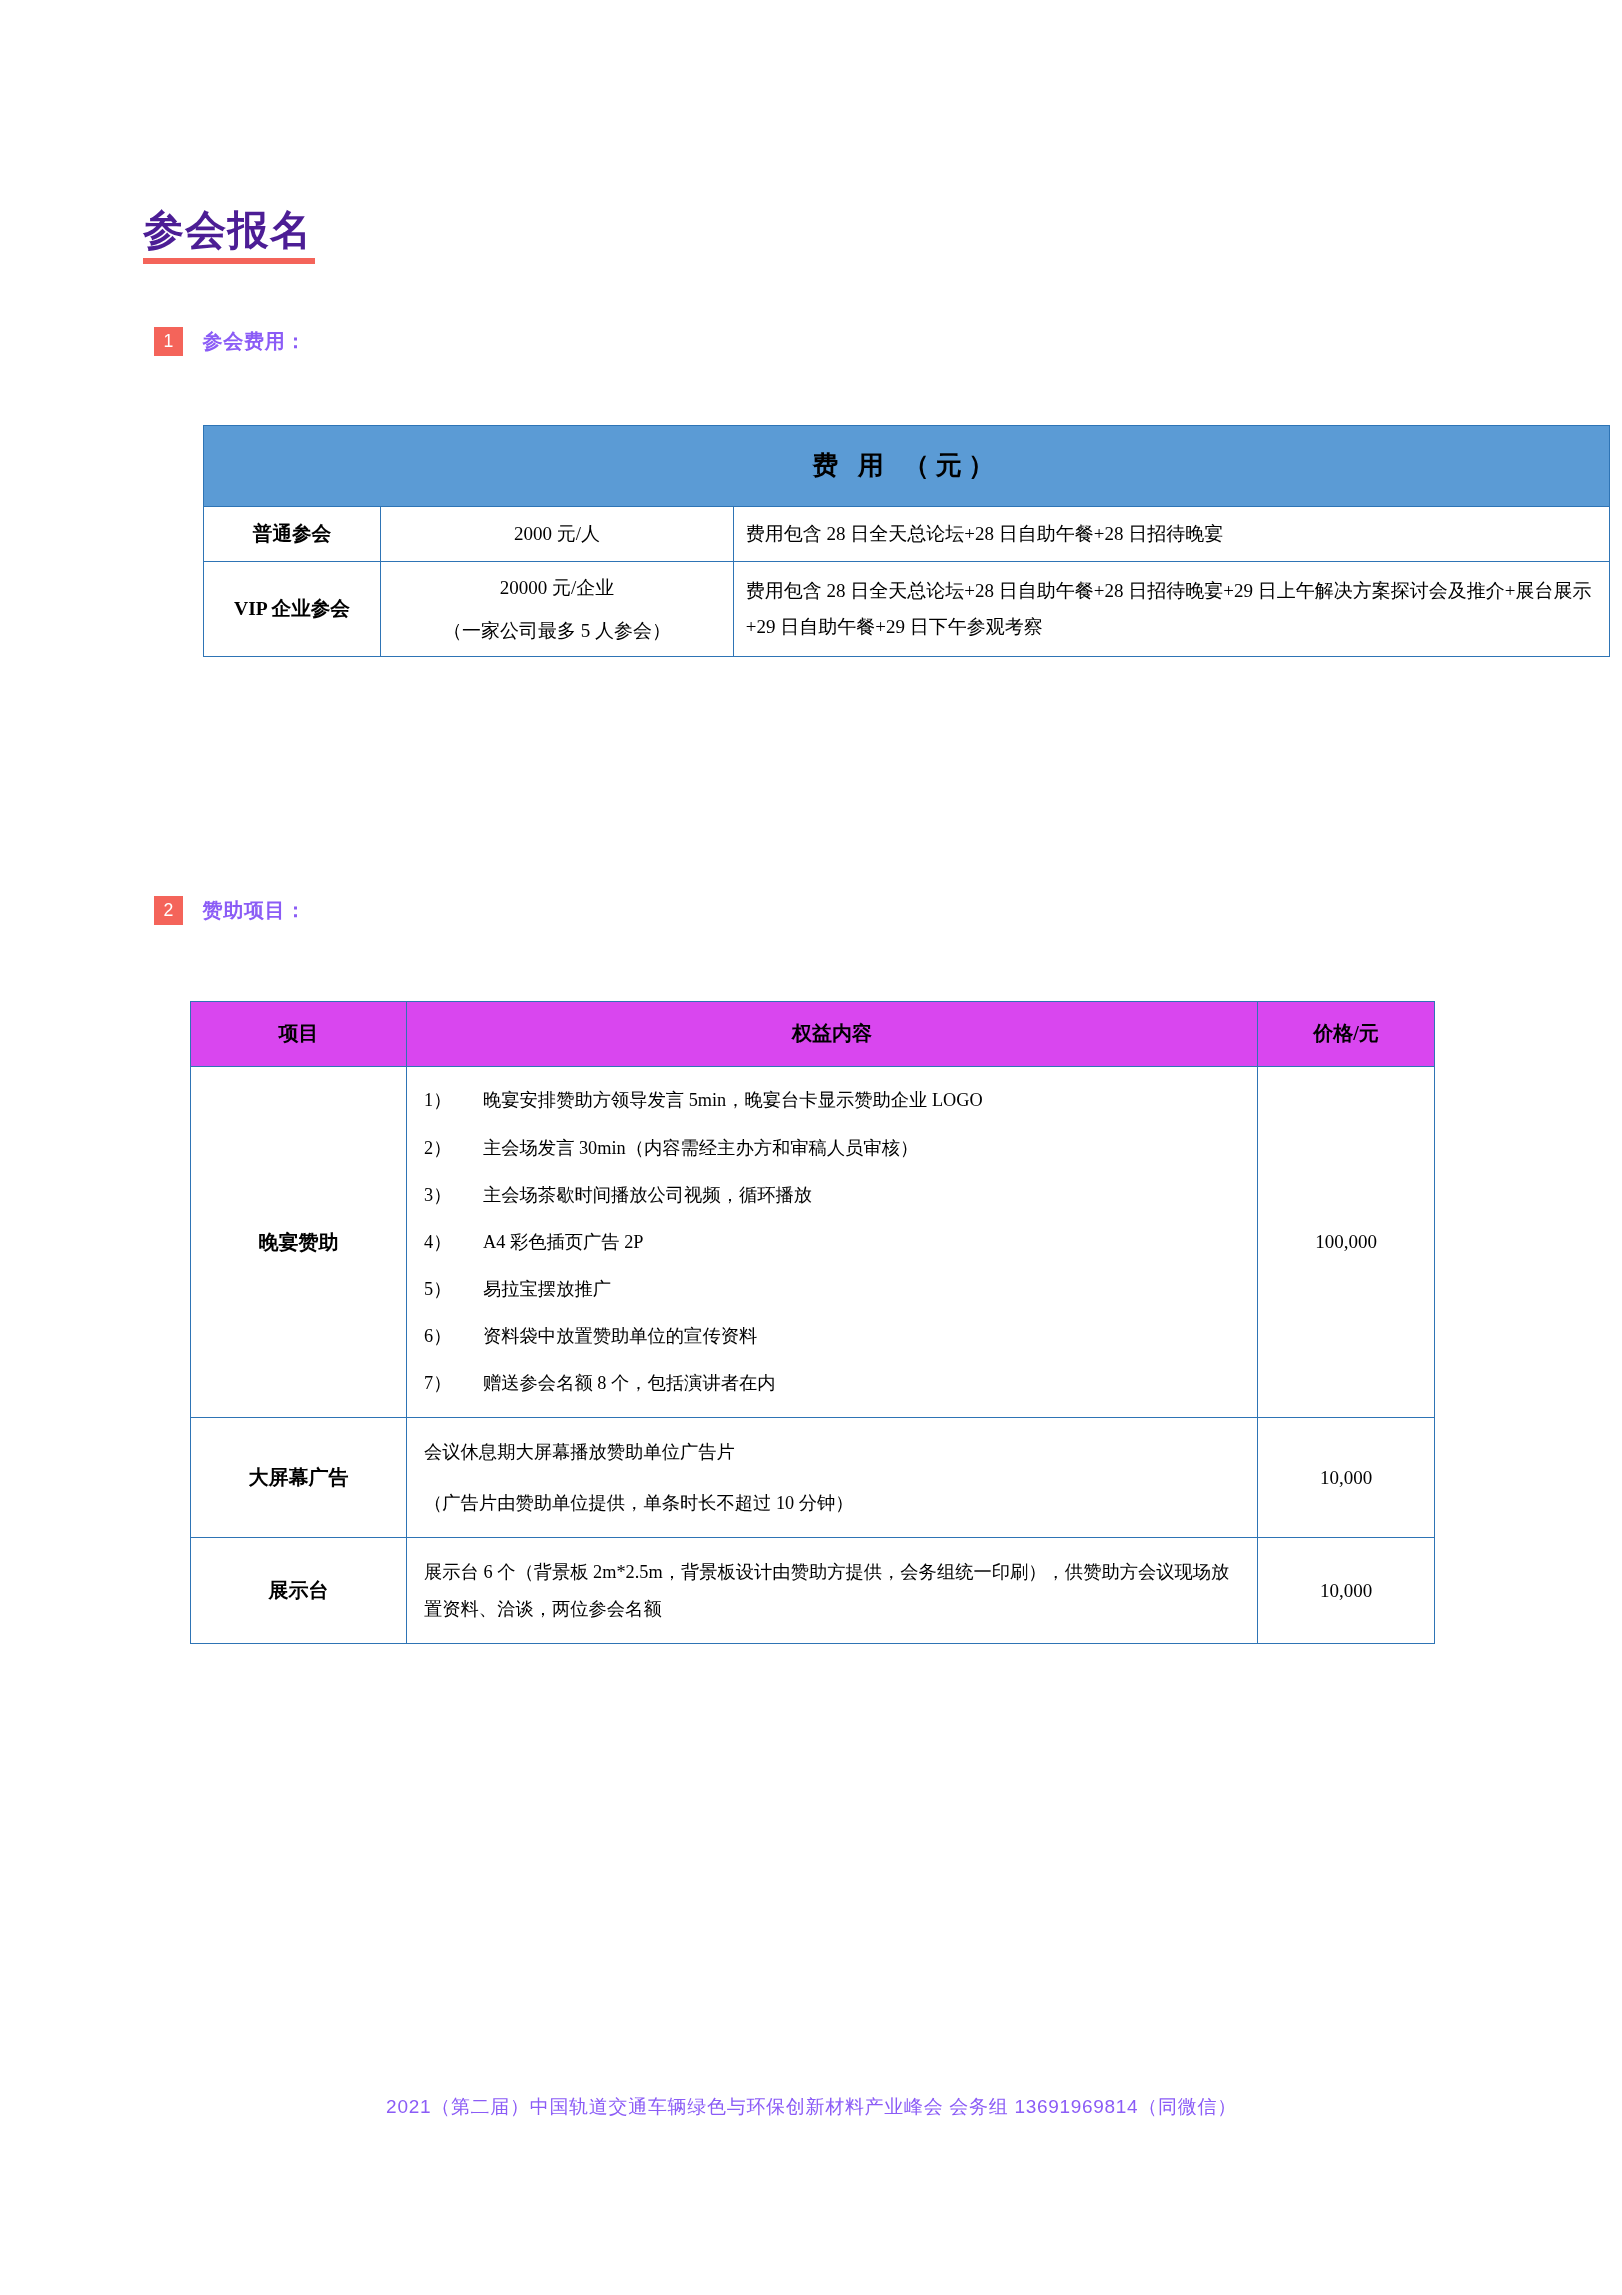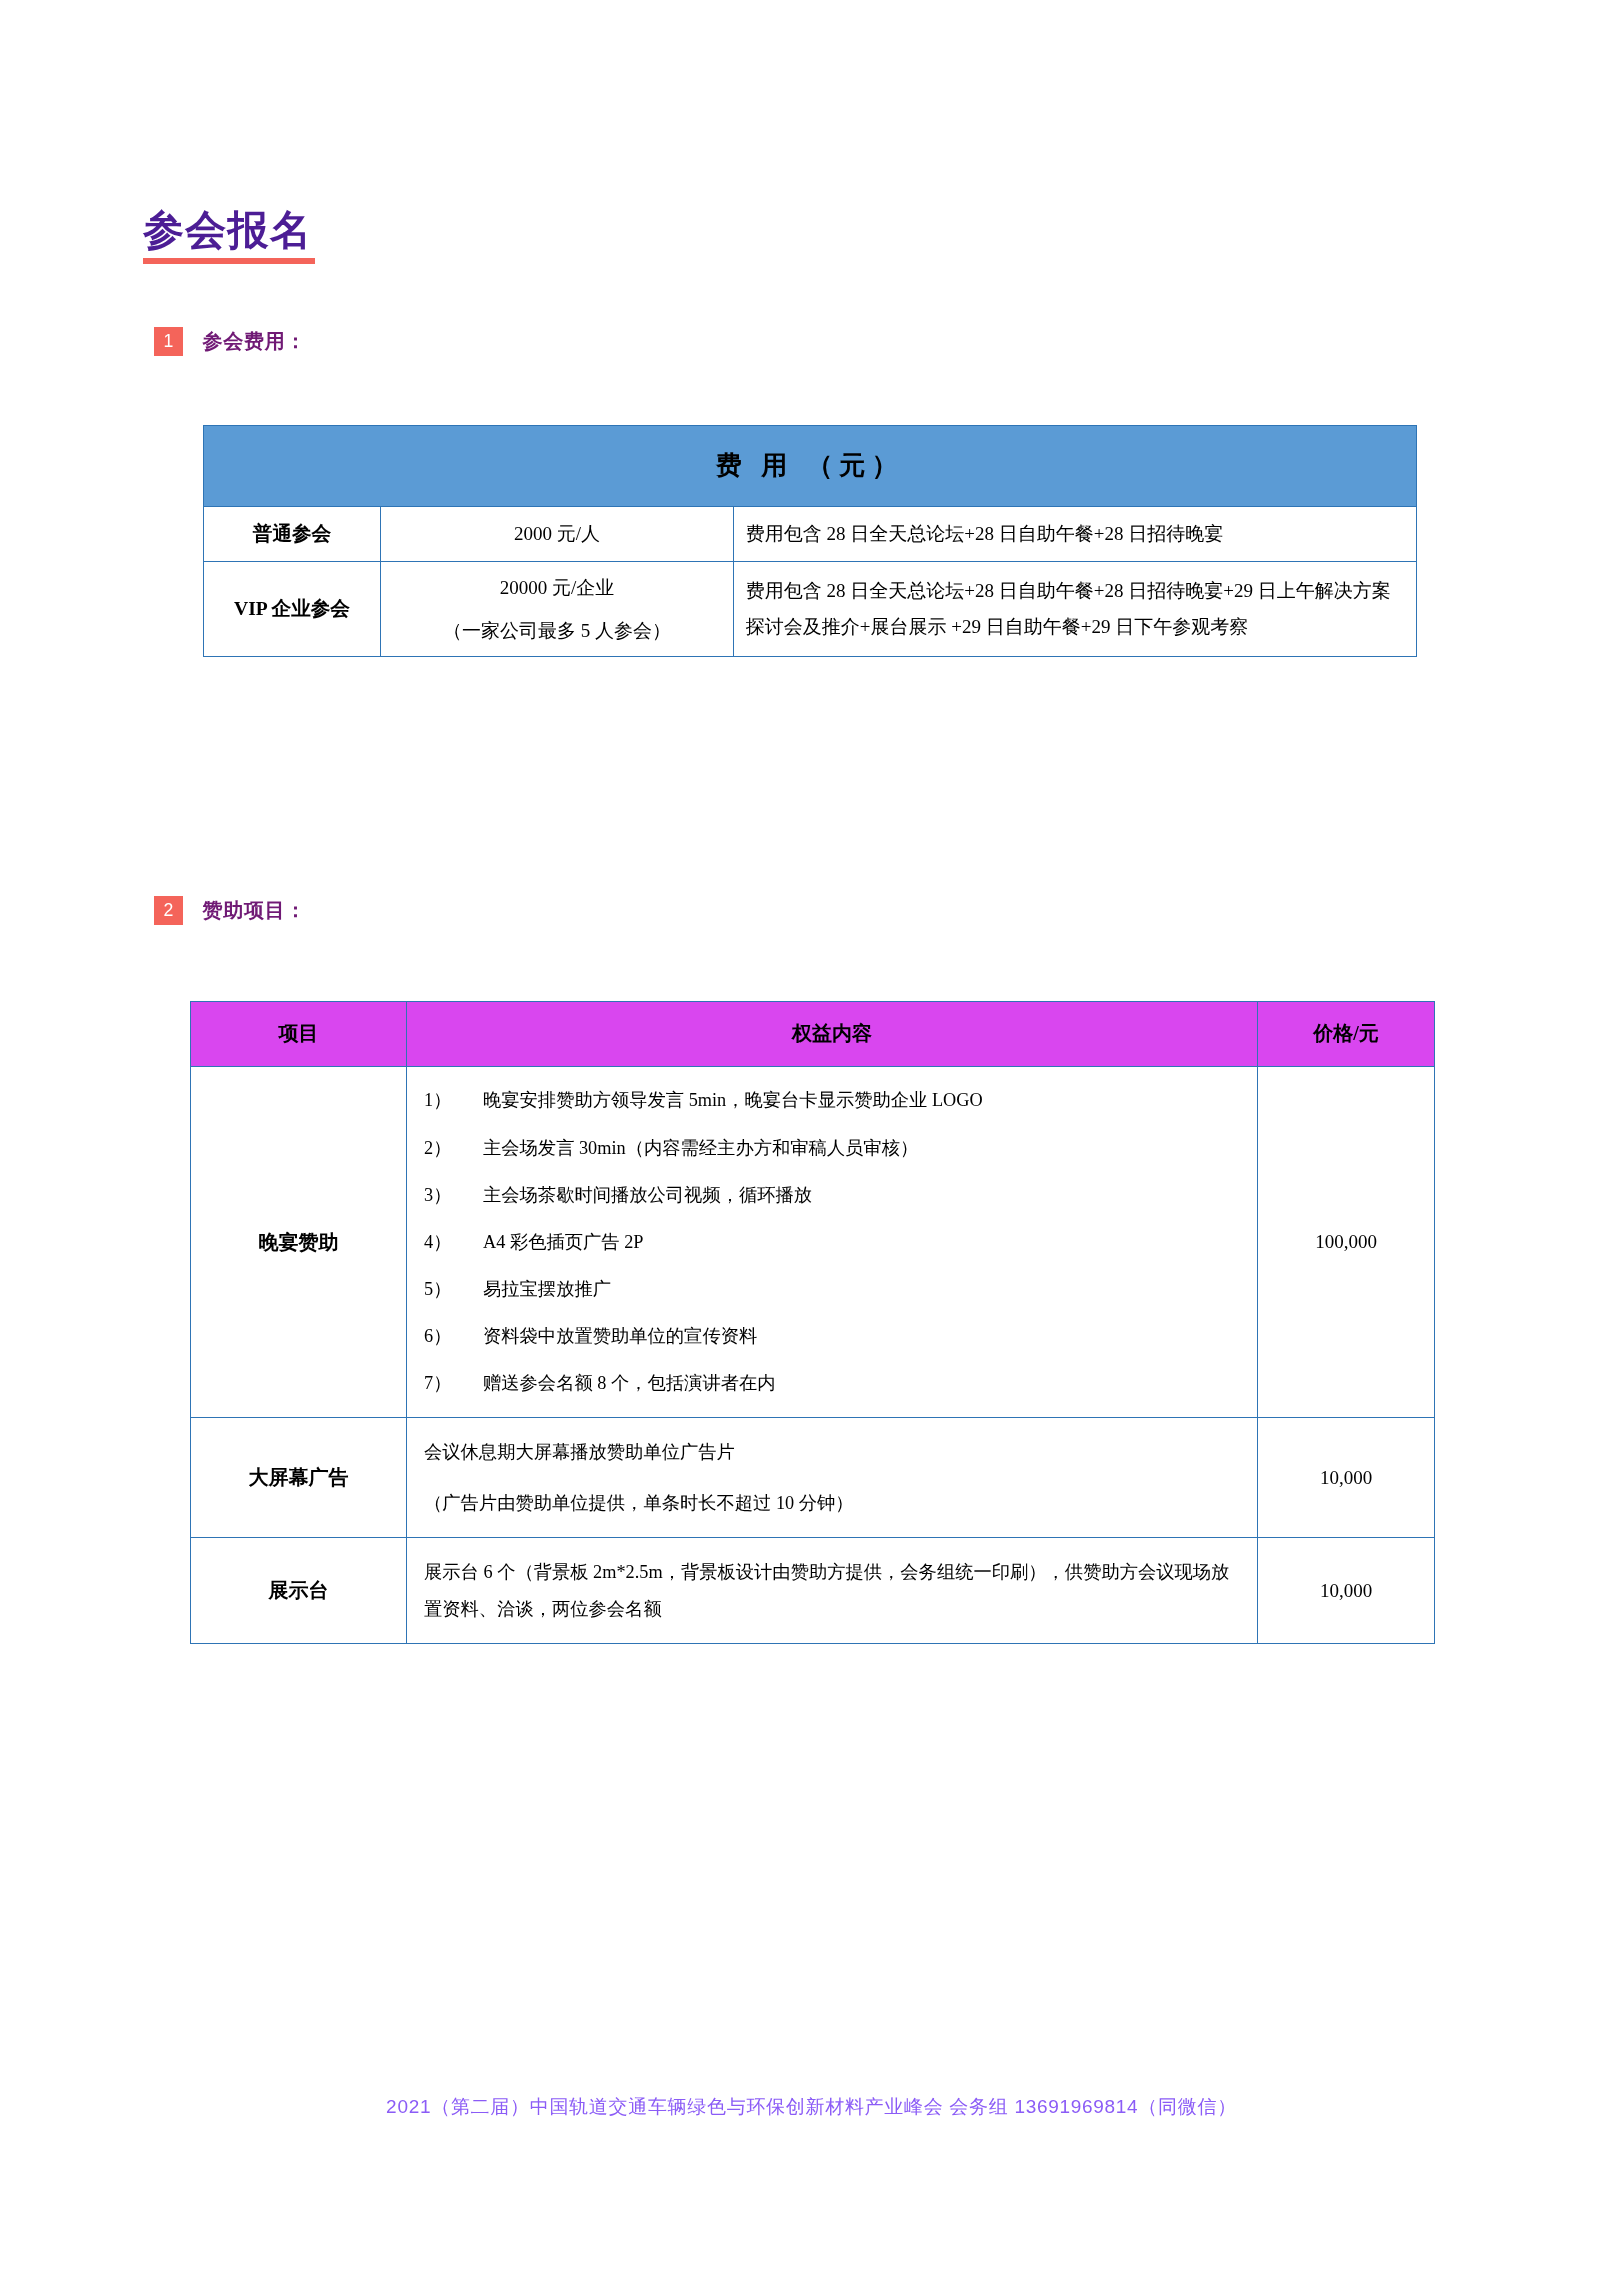--- a/index.html
+++ b/index.html
@@ -56,21 +56,21 @@
     font-size: 17.7px;
     line-height: 29px;
     text-align: center;
     font-weight: normal;
   }
   .sec-label {
     margin-left: 19.6px;
     font-family: "Liberation Sans", sans-serif;
     font-weight: bold;
     font-size: 20px;
-    color: #701a75;
+    color: #8b5cf6;
     letter-spacing: 0.7px;
     text-align: center;
   }
   #section-1-head { left: 154px; top: 327px; }
   #section-2-head { left: 154px; top: 896px; }
 
   
   table {
     border-collapse: collapse;
     position: absolute;
@@ -81,21 +81,21 @@
     vertical-align: middle;
     padding: 9.2px 11.8px;
     font-size: 18.3px;
     line-height: 1.75;
   }
 
   
   #fee-table {
     left: 203px;
     top: 425px;
-    width: 1214px;
+    width: 1407px;
   }
   #fee-table .fee-header {
     background: #5B9BD5;
     text-align: center;
     font-weight: bold;
     font-size: 26px;
     color: #000000;
     letter-spacing: 6.5px;
     padding: 17px 0;
   }

